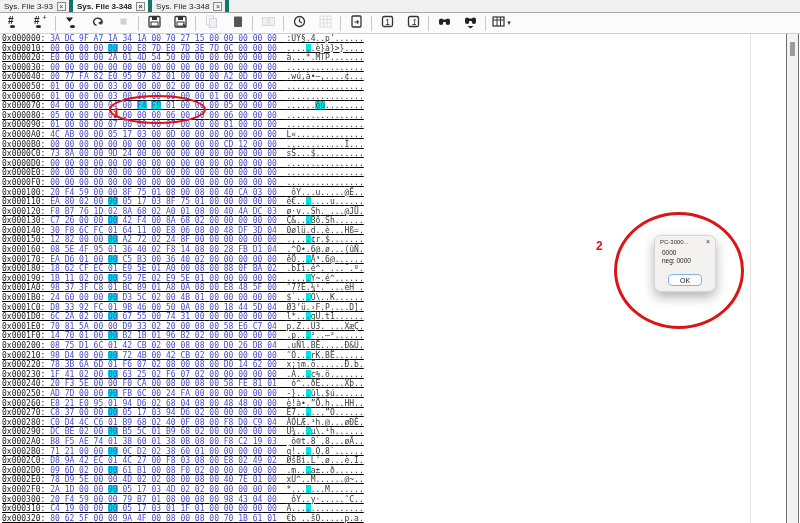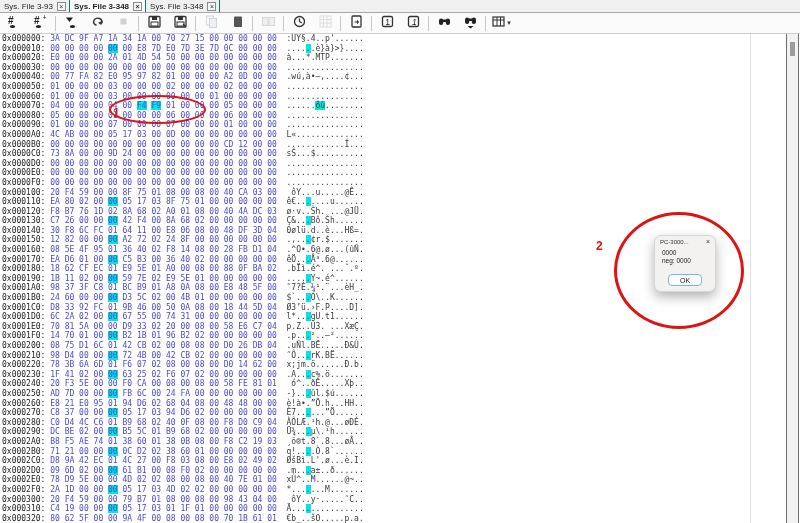--- a/index.html
+++ b/index.html
@@ -8,39 +8,39 @@
     --ann:#dd1414;
   }
   *{box-sizing:border-box;margin:0;padding:0;}
   html,body{width:800px;height:523px;overflow:hidden;}
   body{font-family:"Liberation Sans",sans-serif;background:#ffffff;position:relative;}
 
   
   .tabbar{position:absolute;left:0;top:0;width:800px;height:13px;background:#f0f0f0;
           border-bottom:1px solid #a8a8a8;display:flex;align-items:stretch;}
   .tab{display:flex;align-items:center;padding:0 3px 0 4px;font-size:8px;color:#222;
-       border-right:1px solid #0f766e;background:#f0f0f0;cursor:default;}
+       border-right:4px solid #0f766e;background:#f0f0f0;cursor:default;}
   .tab.active{font-weight:bold;background:#fafafa;}
   .tab .close{margin-left:4px;width:9px;height:9px;border:1px solid #8a8a8a;background:#f5f5f5;
        font-size:7px;line-height:7px;text-align:center;color:#333;}
 
   
   .toolbar{position:absolute;left:0;top:13px;width:800px;height:21px;background:#fbfbfb;
            border-bottom:1px solid #cfcfcf;display:flex;align-items:center;padding-left:1px;}
   .tbtn{width:26px;height:19px;display:flex;align-items:center;justify-content:center;
         background:transparent;border:none;}
   .tbtn.disabled{opacity:.42;}
   .tsep{width:1px;height:15px;background:#c8c8c8;margin:0 2px;}
   .tbtn .caret{font-size:7px;color:#333;margin-left:1px;}
 
   
   .hexview{position:absolute;left:2px;top:34px;width:754px;height:489px;overflow:hidden;
            font-family:"DejaVu Sans Mono",monospace;font-size:8px;line-height:9.6px;
            white-space:pre;}
-  .hexrow{height:9.6px;}
+  .hexrow{height:9.6px;text-decoration:underline;}
   .addr{color:#1c1c1c;}
   .byte{color:var(--hexcol);}
   .asc{color:#3a3a3a;}
   .hl{background:var(--hl);}
 
   .panel-divider{position:absolute;left:750px;top:34px;width:1px;height:489px;background:#e3e3e3;}
 
   
   .vtrack{position:absolute;left:786px;top:34px;width:13px;height:489px;background:#f2f2f2;
           border-left:1px solid #707070;border-right:1px solid #707070;}

